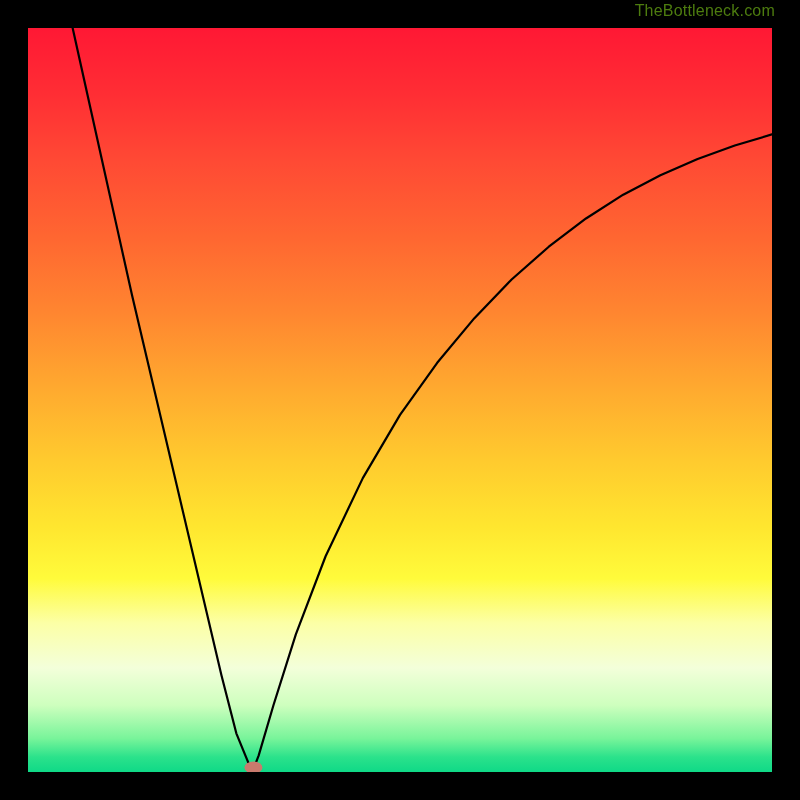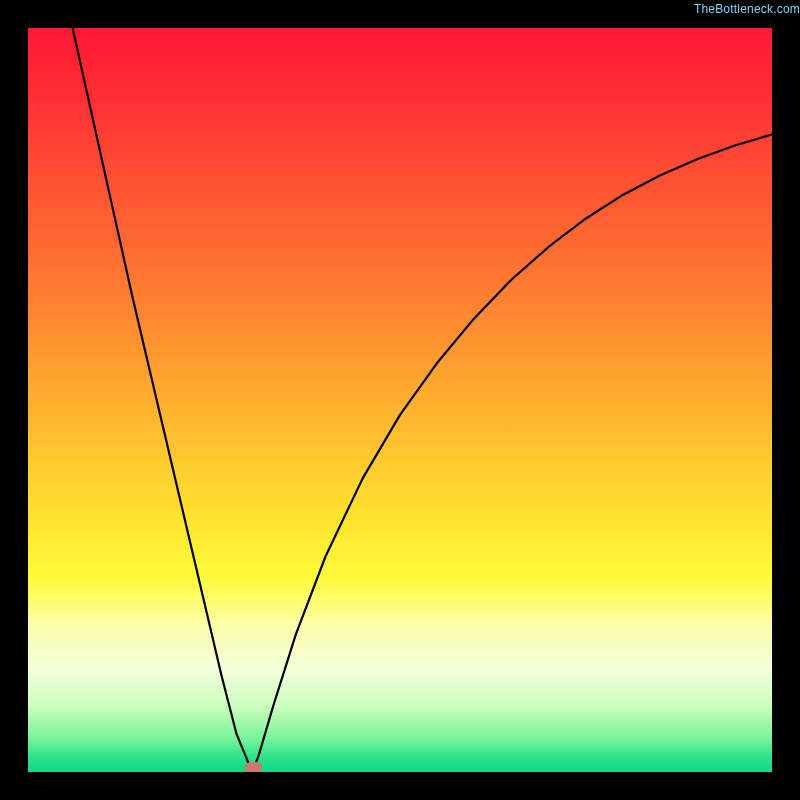--- a/index.html
+++ b/index.html
@@ -43,23 +43,23 @@
   .plot-svg {
     position: absolute;
     left: 0;
     top: 0;
     width: 744px;
     height: 744px;
   }
   .attribution {
     position: absolute;
     top: 2px;
-    right: 0;
-    color: #7dd3fc;
-    font-size: 12px;
+    right: 25px;
+    color: #4d7c0f;
+    font-size: 16px;
     font-weight: 400;
     letter-spacing: 0.2px;
     user-select: text;
   }
 </style>
 </head>
 <body>
 <div class="wrap">
 
   <div class="attribution">TheBottleneck.com</div>

